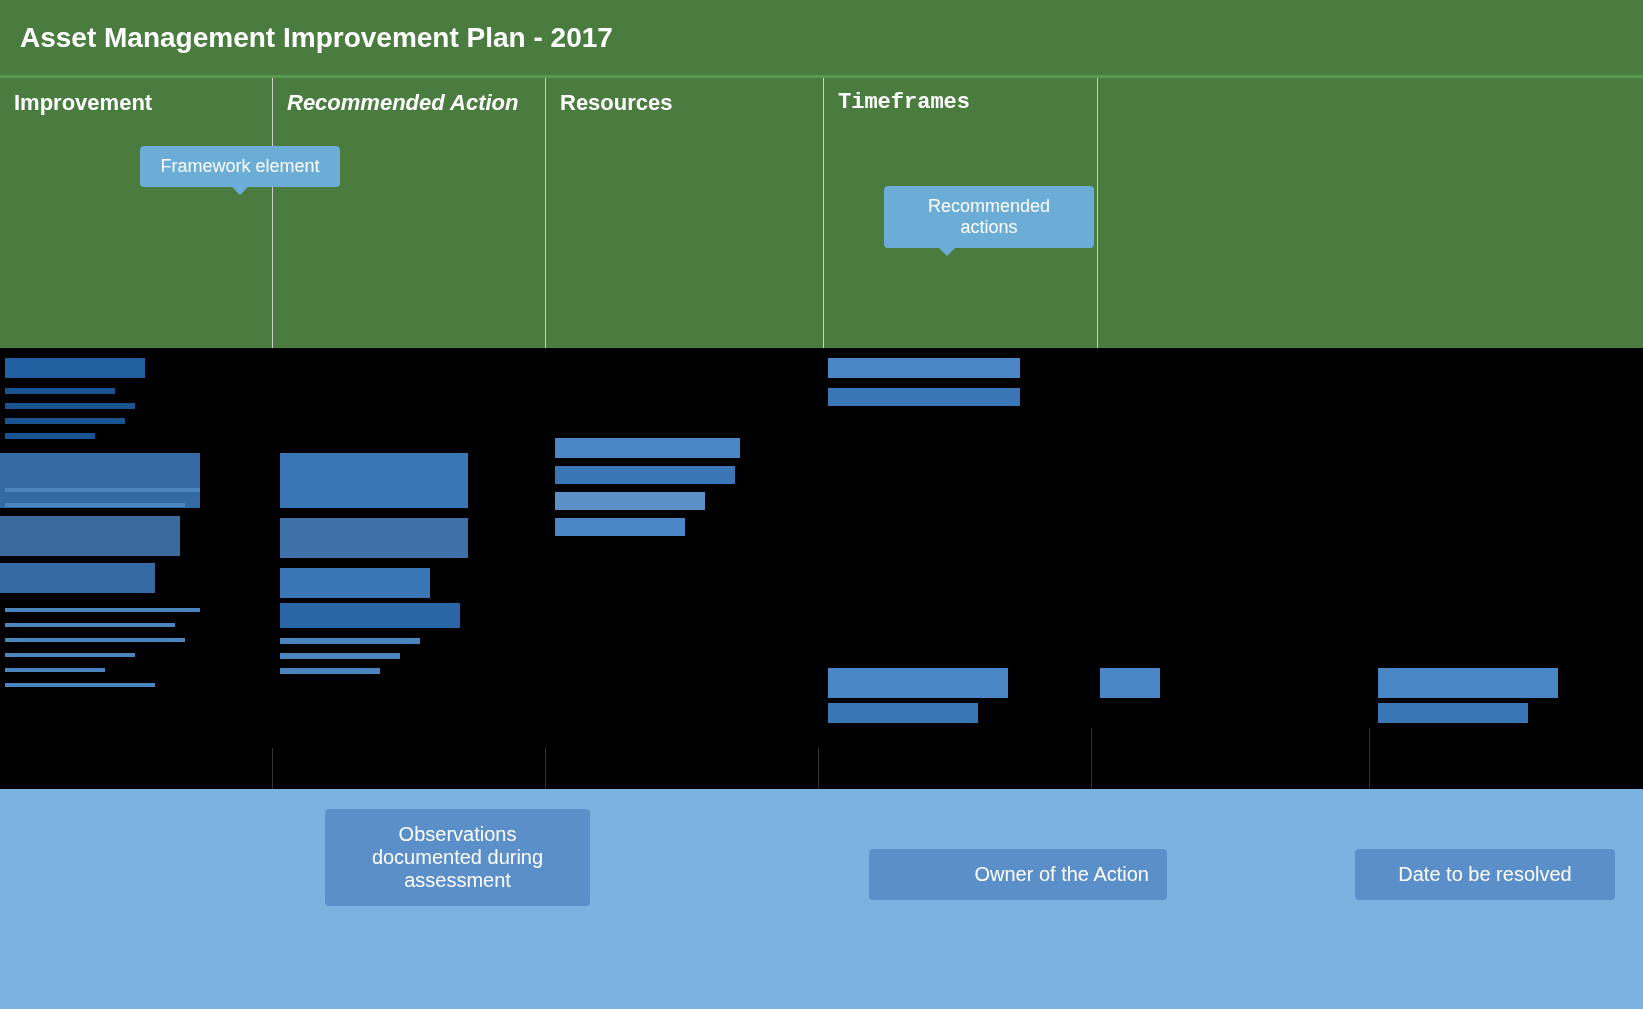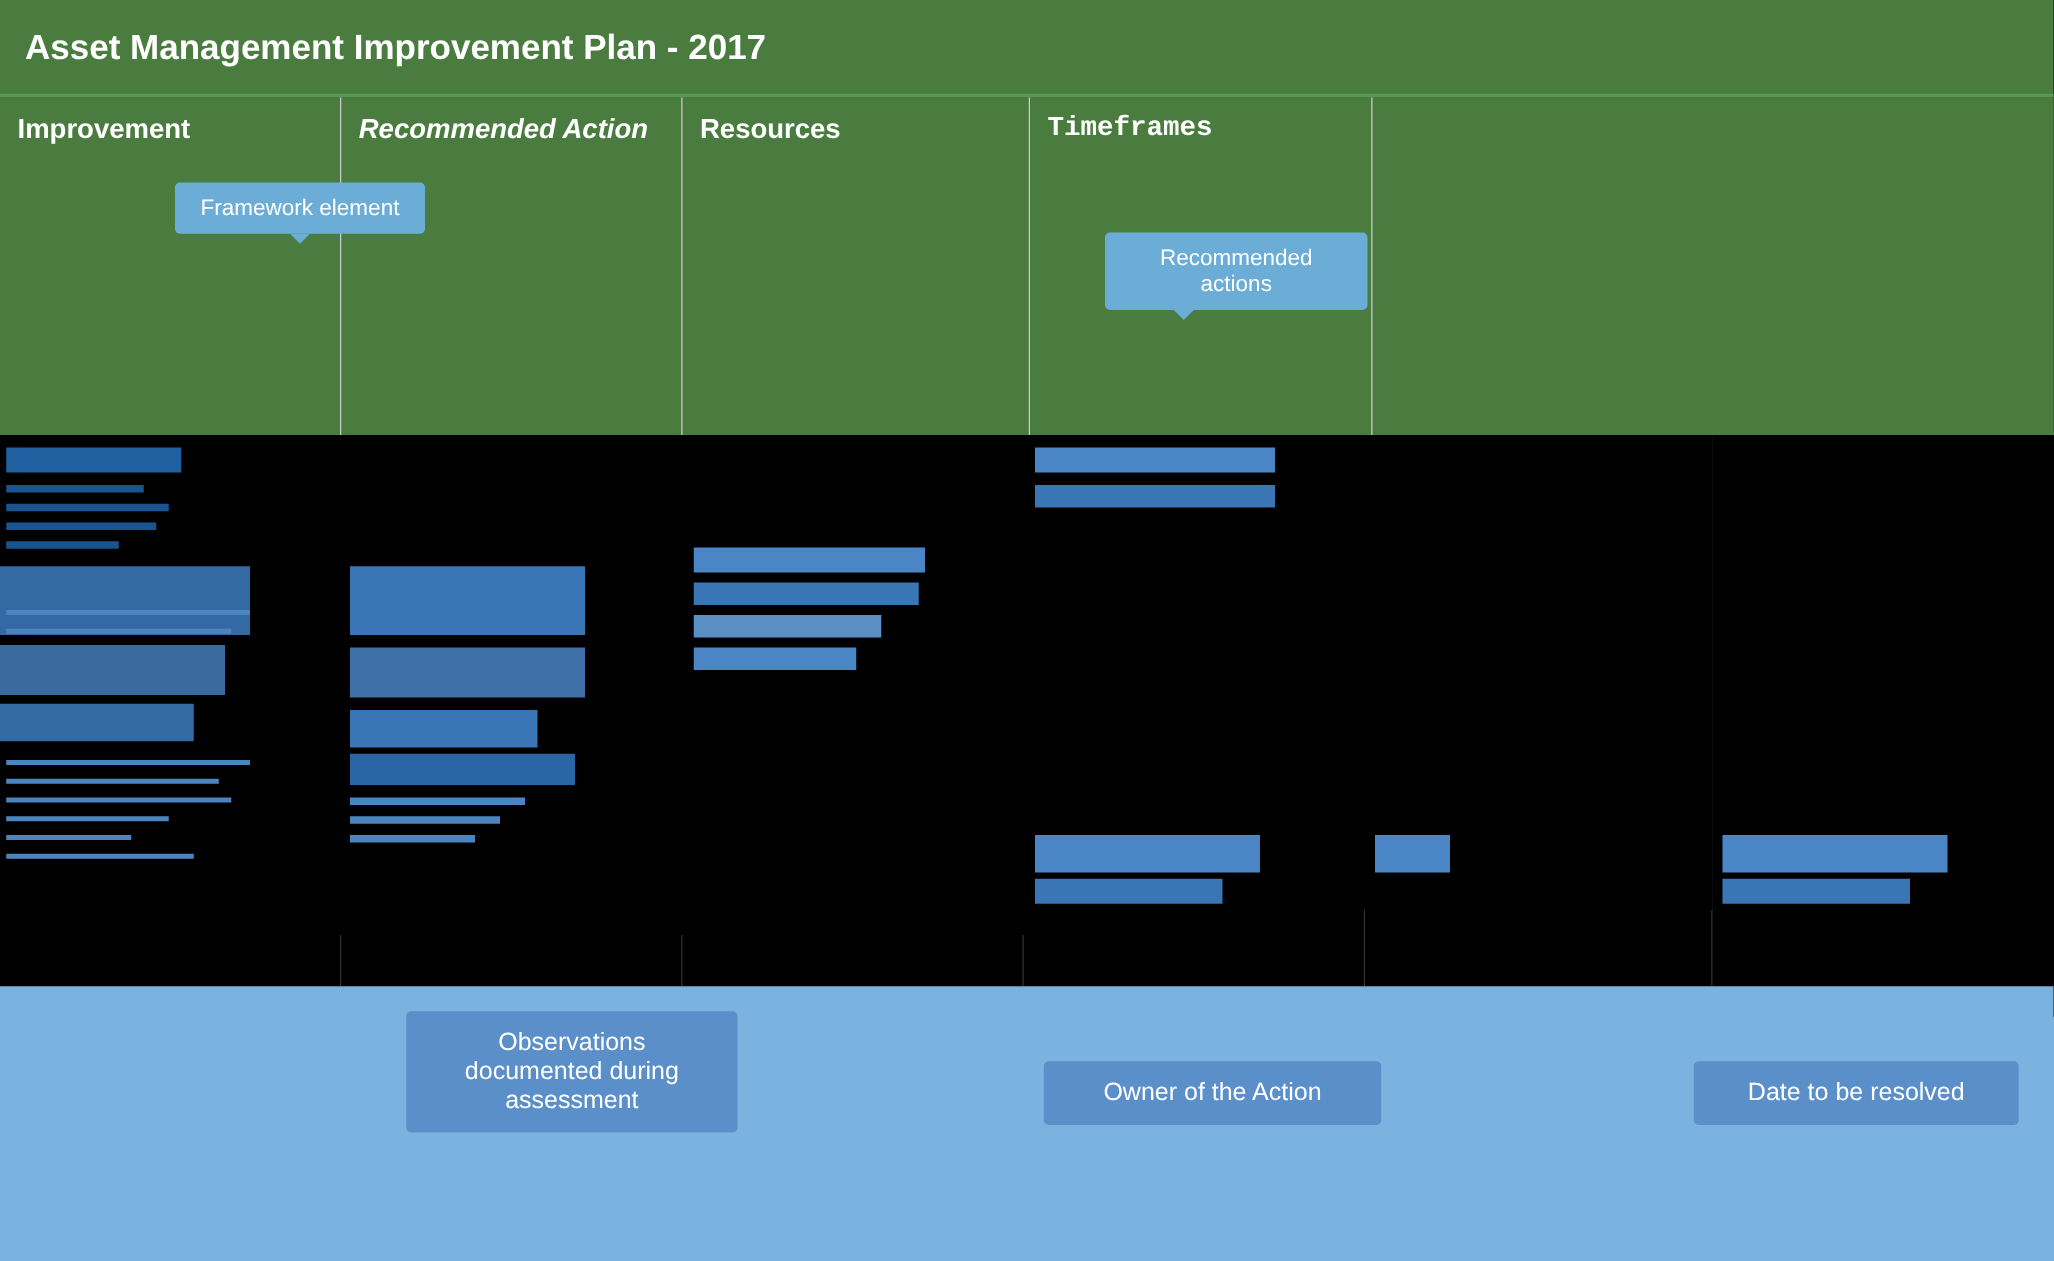--- a/index.html
+++ b/index.html
@@ -240,21 +240,21 @@
     <div style="position:absolute; top:0; left:1560px; width:83px; height:380px; background:#000; z-index:2;"></div>
 
   </div>
 
   <div style="position:absolute; bottom:0; left:0; width:1643px; height:220px; background:#7ab3e0;">
 
     <div class="footer-tooltip" style="left:280px; top:20px; width:265px;margin-left:45px;">
       <span>Observations documented during assessment</span>
     </div>
 
-    <div class="footer-tooltip" style="left:835px; top:60px; width:270px;">
+    <div class="footer-tooltip" style="left:869px; top:60px; width:298px;text-align:right;">
       <span>Owner of the Action</span>
     </div>
 
     <div class="footer-tooltip" style="left:1355px; top:60px; width:260px;">
       <span>Date to be resolved</span>
     </div>
   </div>
 
 </div>
 

